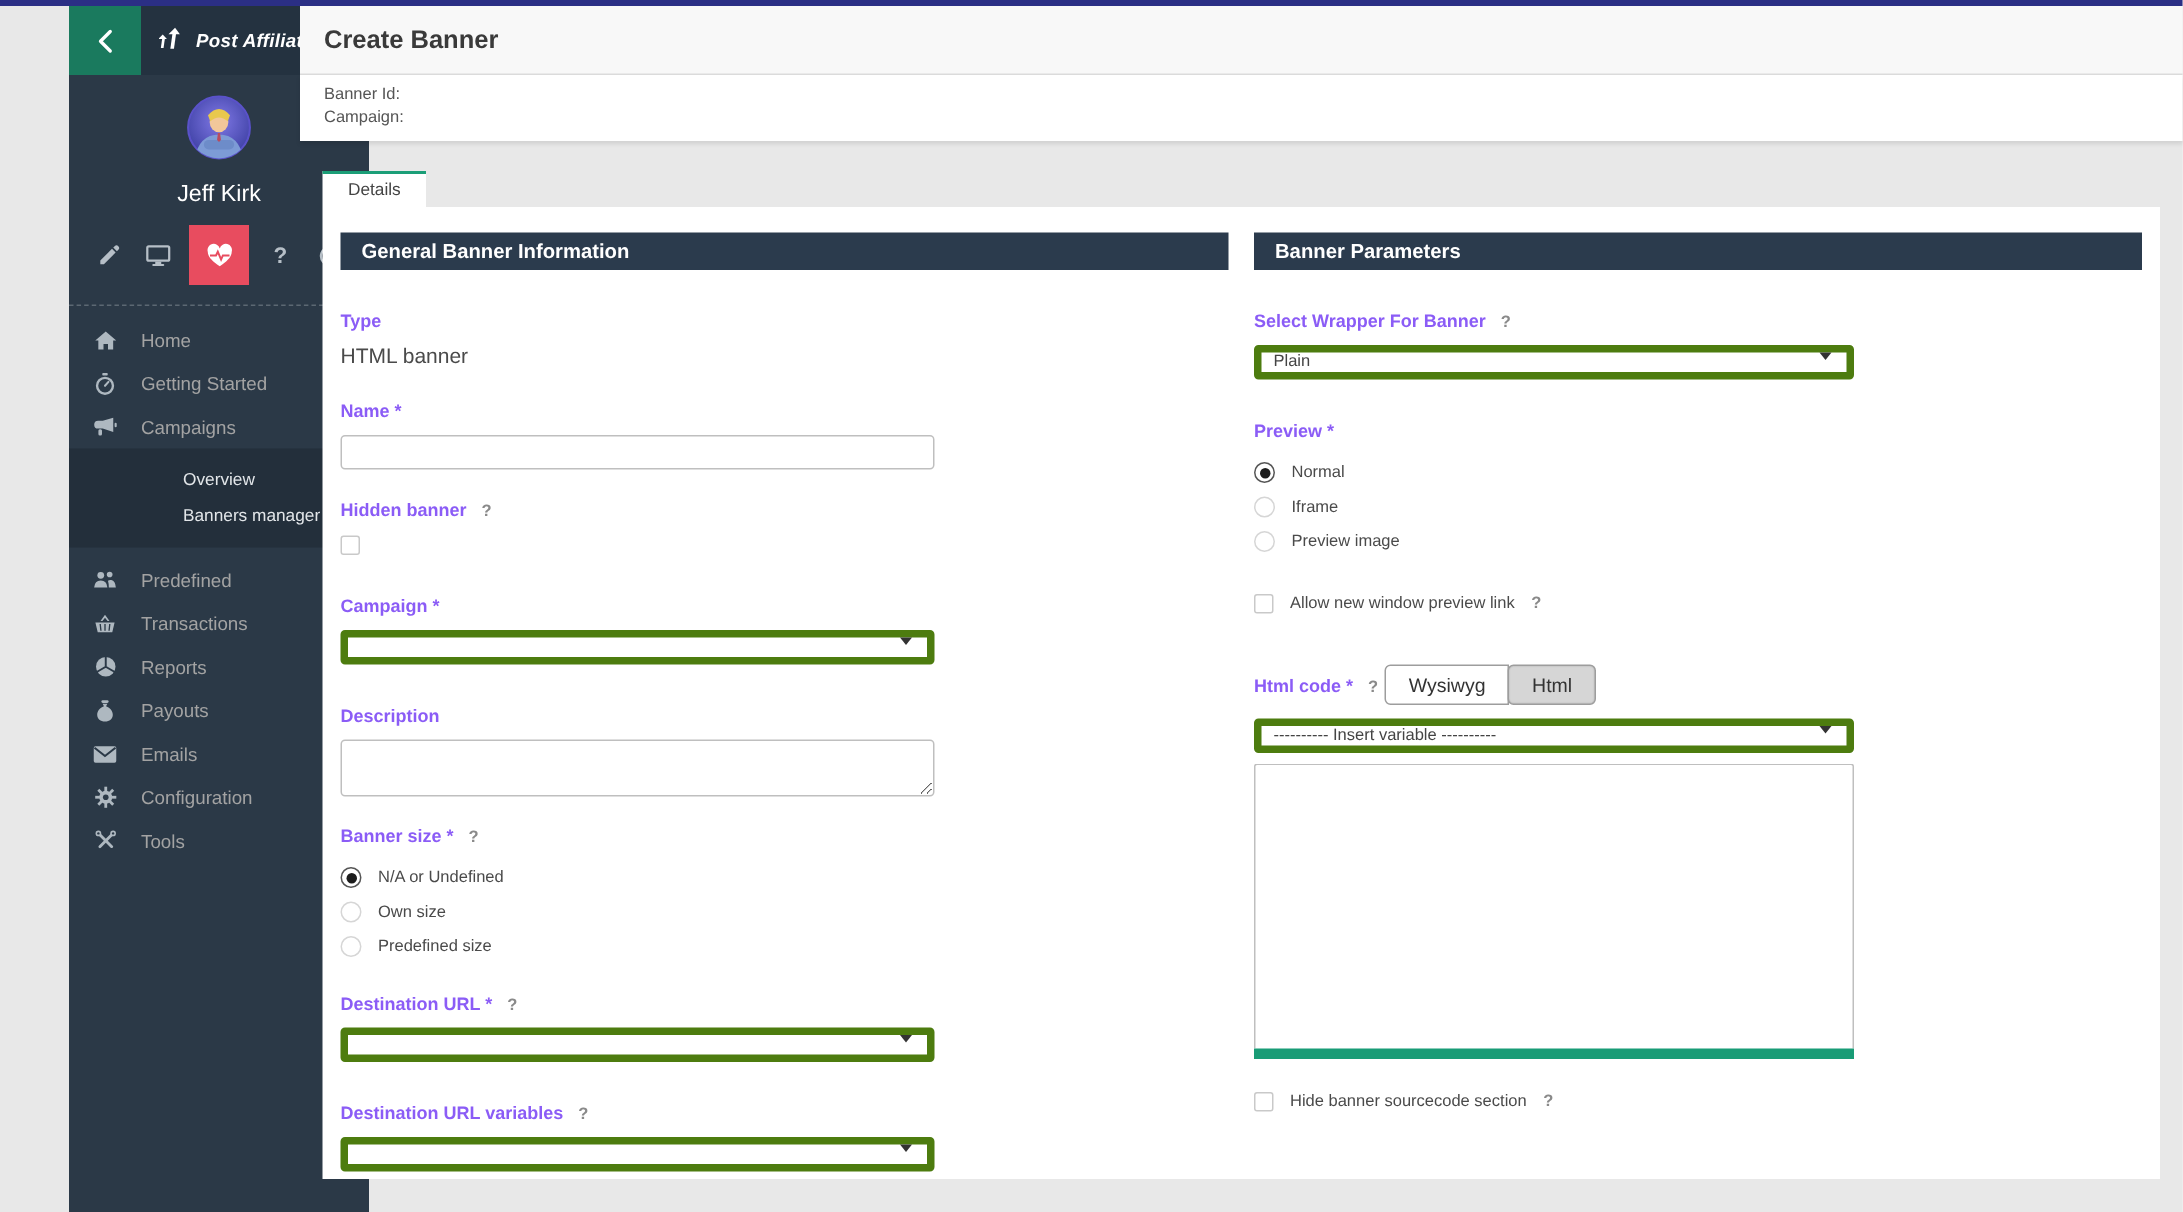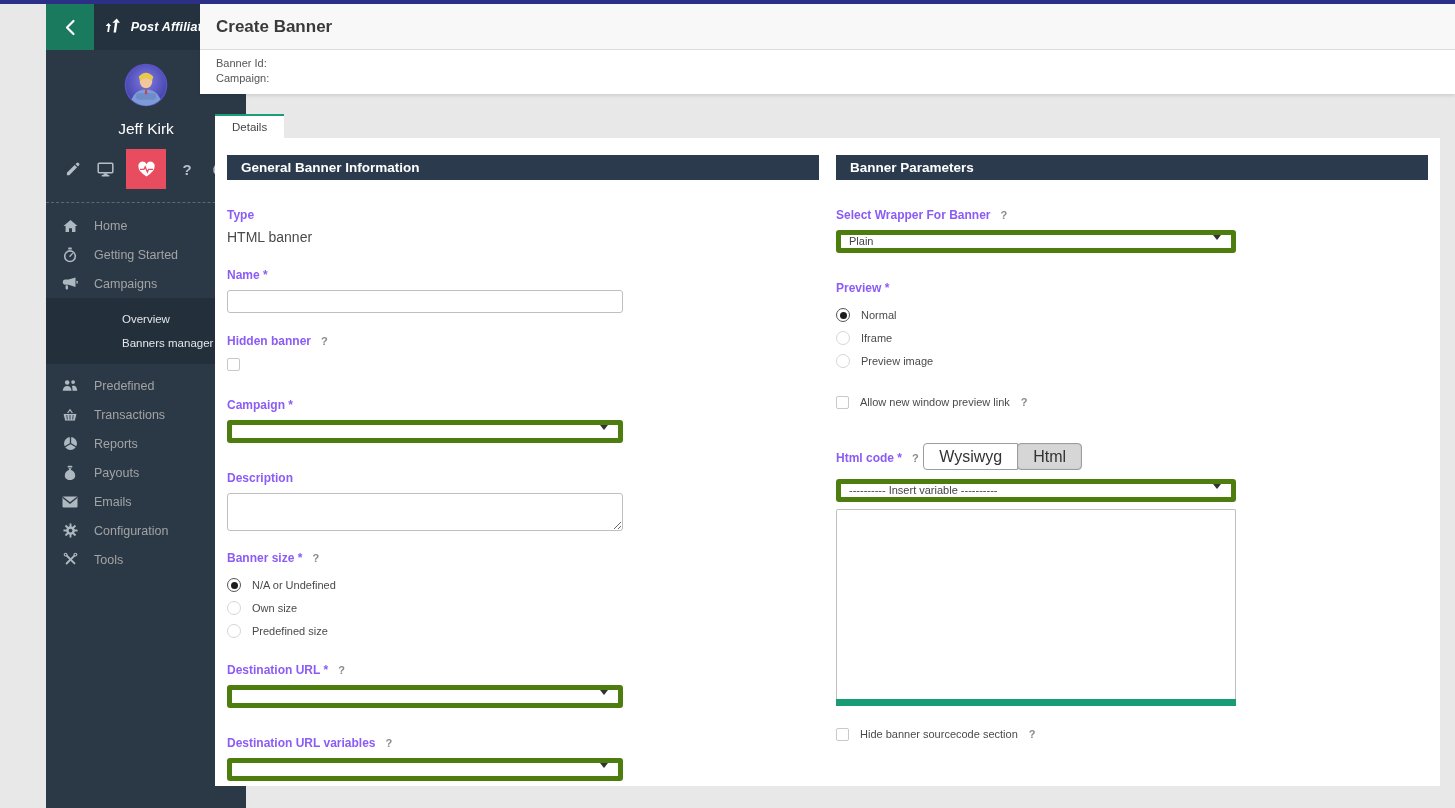--- a/index.html
+++ b/index.html
@@ -73,21 +73,21 @@
     display:inline-block; vertical-align:middle; cursor:pointer; flex:0 0 13px; }
   .cbx-row { display:flex; gap:11px; font-size:11px; color:#4a4a4a; }
 
   .radio-row { display:flex; align-items:center; gap:11px; margin-bottom:9px; font-size:11px; color:#4a4a4a; }
   .rdo { width:14px; height:14px; border-radius:50%; border:1px solid #d6d6d6; background:#fff;
     display:inline-flex; align-items:center; justify-content:center; cursor:pointer; flex:0 0 14px; }
   .rdo.checked { border-color:#555; }
   .rdo.checked::after { content:""; width:7px; height:7px; border-radius:50%; background:#1c1c1c; }
 
   .editor-toggle { display:inline-flex; }
-  .etg { height:27px; padding:0 15px; font-size:16px; font-family:inherit; color:#333; cursor:pointer;
+  .etg { height:27px; padding:0 15px; font-size:13px; font-family:inherit; color:#333; cursor:pointer;
     border:1px solid #9d9d9d; background:#fff; }
   .etg.first { border-radius:4px 0 0 4px; }
   .etg.active { background:#d6d6d6; border-radius:4px; margin-left:-1px; box-shadow:inset 0 0 1px #999; }
 
   .html-area-wrap { width:400px; }
   .html-area { width:400px; height:190px; border:1px solid #bfbfbf; border-bottom:none; border-radius:2px 2px 0 0;
     padding:4px 6px; font-size:12px; font-family:"Liberation Mono","DejaVu Sans Mono",monospace; display:block; resize:none; }
   .green-bar { width:400px; height:7px; background:#199c76; }
 
   .mt6{margin-top:6px}.mt7{margin-top:7px}.mt8{margin-top:8px}.mt9{margin-top:9px}

